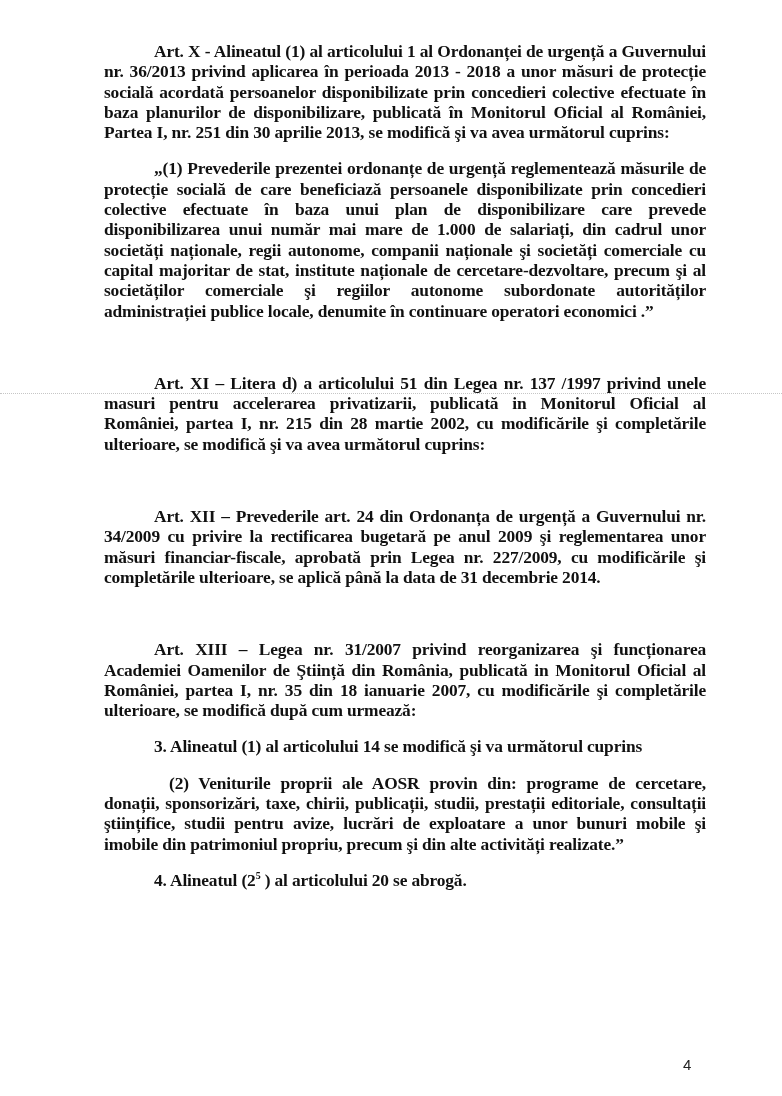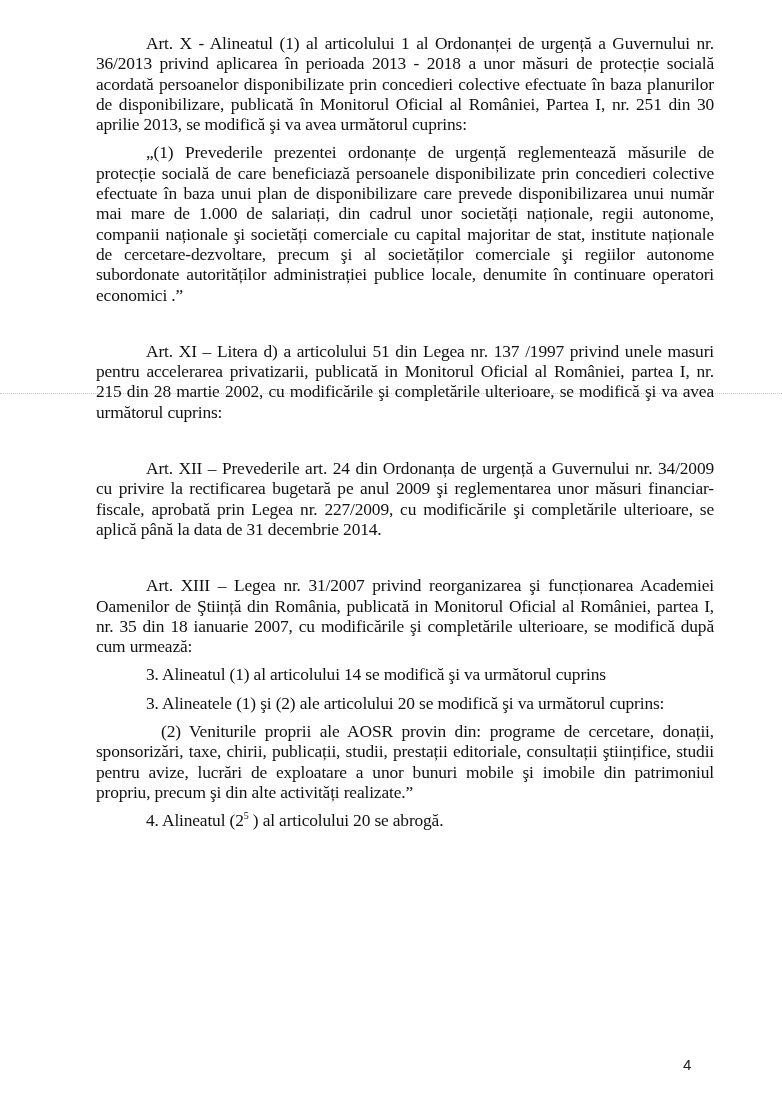--- a/index.html
+++ b/index.html
@@ -18,22 +18,23 @@
     .page {
       position: absolute;
       left: 88px;
       top: 25px;
       width: 634px;
     }
     .p {
       font-size: 17.4px;
       line-height: 20.3px;
       text-align: justify;
-      margin: 8px;
+      margin: 16px;
       letter-spacing: -0.15px;
+      font-weight: bold;
     }
     .indent { text-indent: 50px; }
     .indent2 { text-indent: 65px; }
     .gap { height: 20px; }
     .scan-line {
       position: absolute;
       left: 0;
       top: 393px;
       width: 782px;
       height: 0;
@@ -65,19 +66,18 @@
   <p class="p indent">Art. XI – Litera d) a articolului 51 din Legea  nr. 137 /1997 privind unele masuri pentru accelerarea privatizarii,   publicată in Monitorul Oficial al României, partea I, nr. 215 din 28 martie 2002, cu modificările şi completările ulterioare, se modifică şi va avea următorul cuprins:</p>
 
   <div class="gap"></div>
 
   <p class="p indent">Art. XII – Prevederile art. 24 din Ordonanța de urgență a Guvernului nr. 34/2009 cu privire la rectificarea bugetară pe anul 2009 şi reglementarea unor măsuri financiar-fiscale, aprobată prin Legea nr. 227/2009, cu modificările şi completările ulterioare, se aplică până la data de 31 decembrie 2014.</p>
 
   <div class="gap"></div>
 
   <p class="p indent">Art. XIII – Legea nr. 31/2007 privind reorganizarea şi funcționarea Academiei Oamenilor de Ştiință din România, publicată in Monitorul Oficial al României, partea I, nr. 35 din 18 ianuarie 2007, cu modificările şi completările ulterioare, se modifică după cum urmează:</p>
   <p class="p indent">3.  Alineatul (1) al articolului 14 se modifică şi va următorul cuprins</p>
-  <p class="p indent">3. Alineatele (1) şi (2) ale articolului 20 se modifică şi va următorul cuprins:</p>
   <p class="p indent2">(2) Veniturile proprii ale AOSR provin din: programe de cercetare, donații, sponsorizări, taxe, chirii, publicații, studii, prestații editoriale, consultații ştiințifice, studii pentru avize, lucrări de exploatare a unor bunuri mobile şi imobile din patrimoniul propriu, precum şi din alte activități realizate.”</p>
   <p class="p indent"><span>4. Alineatul (2</span><sup>5</sup><span> ) al articolului 20 se abrogă.</span></p>
 
 </div>
 
 <div class="page-number">4</div>
 
 </body></html>

